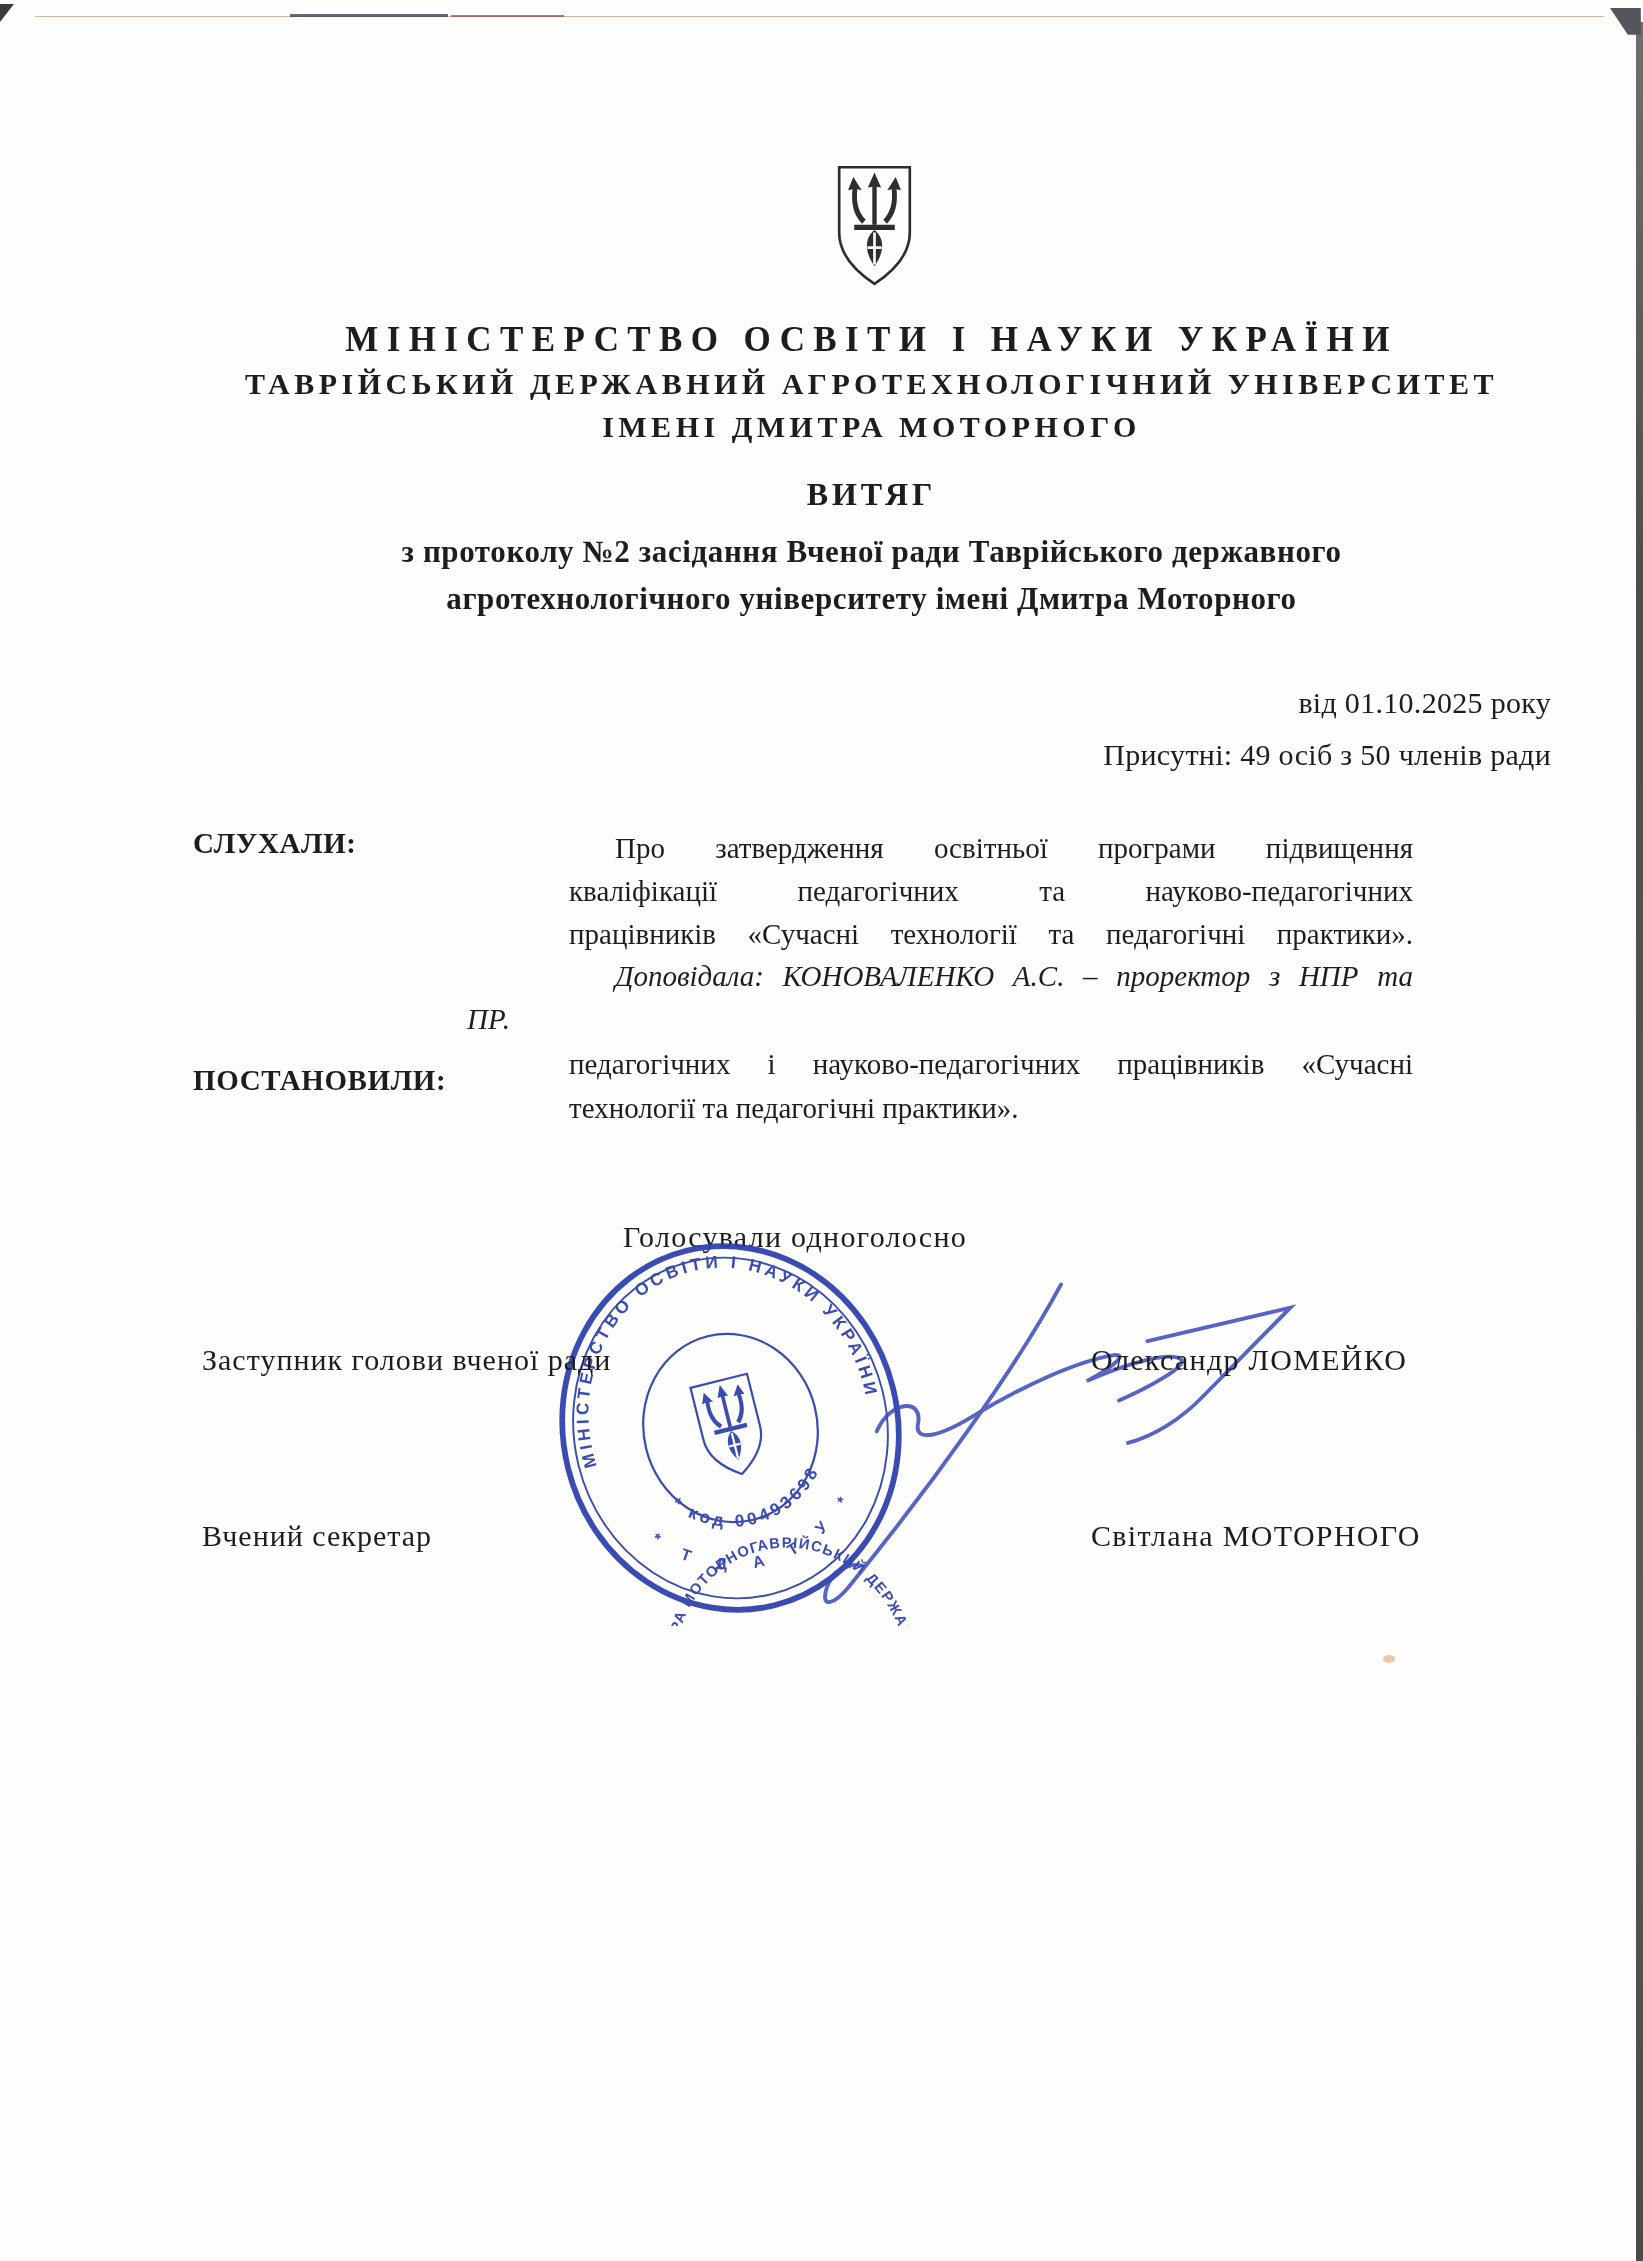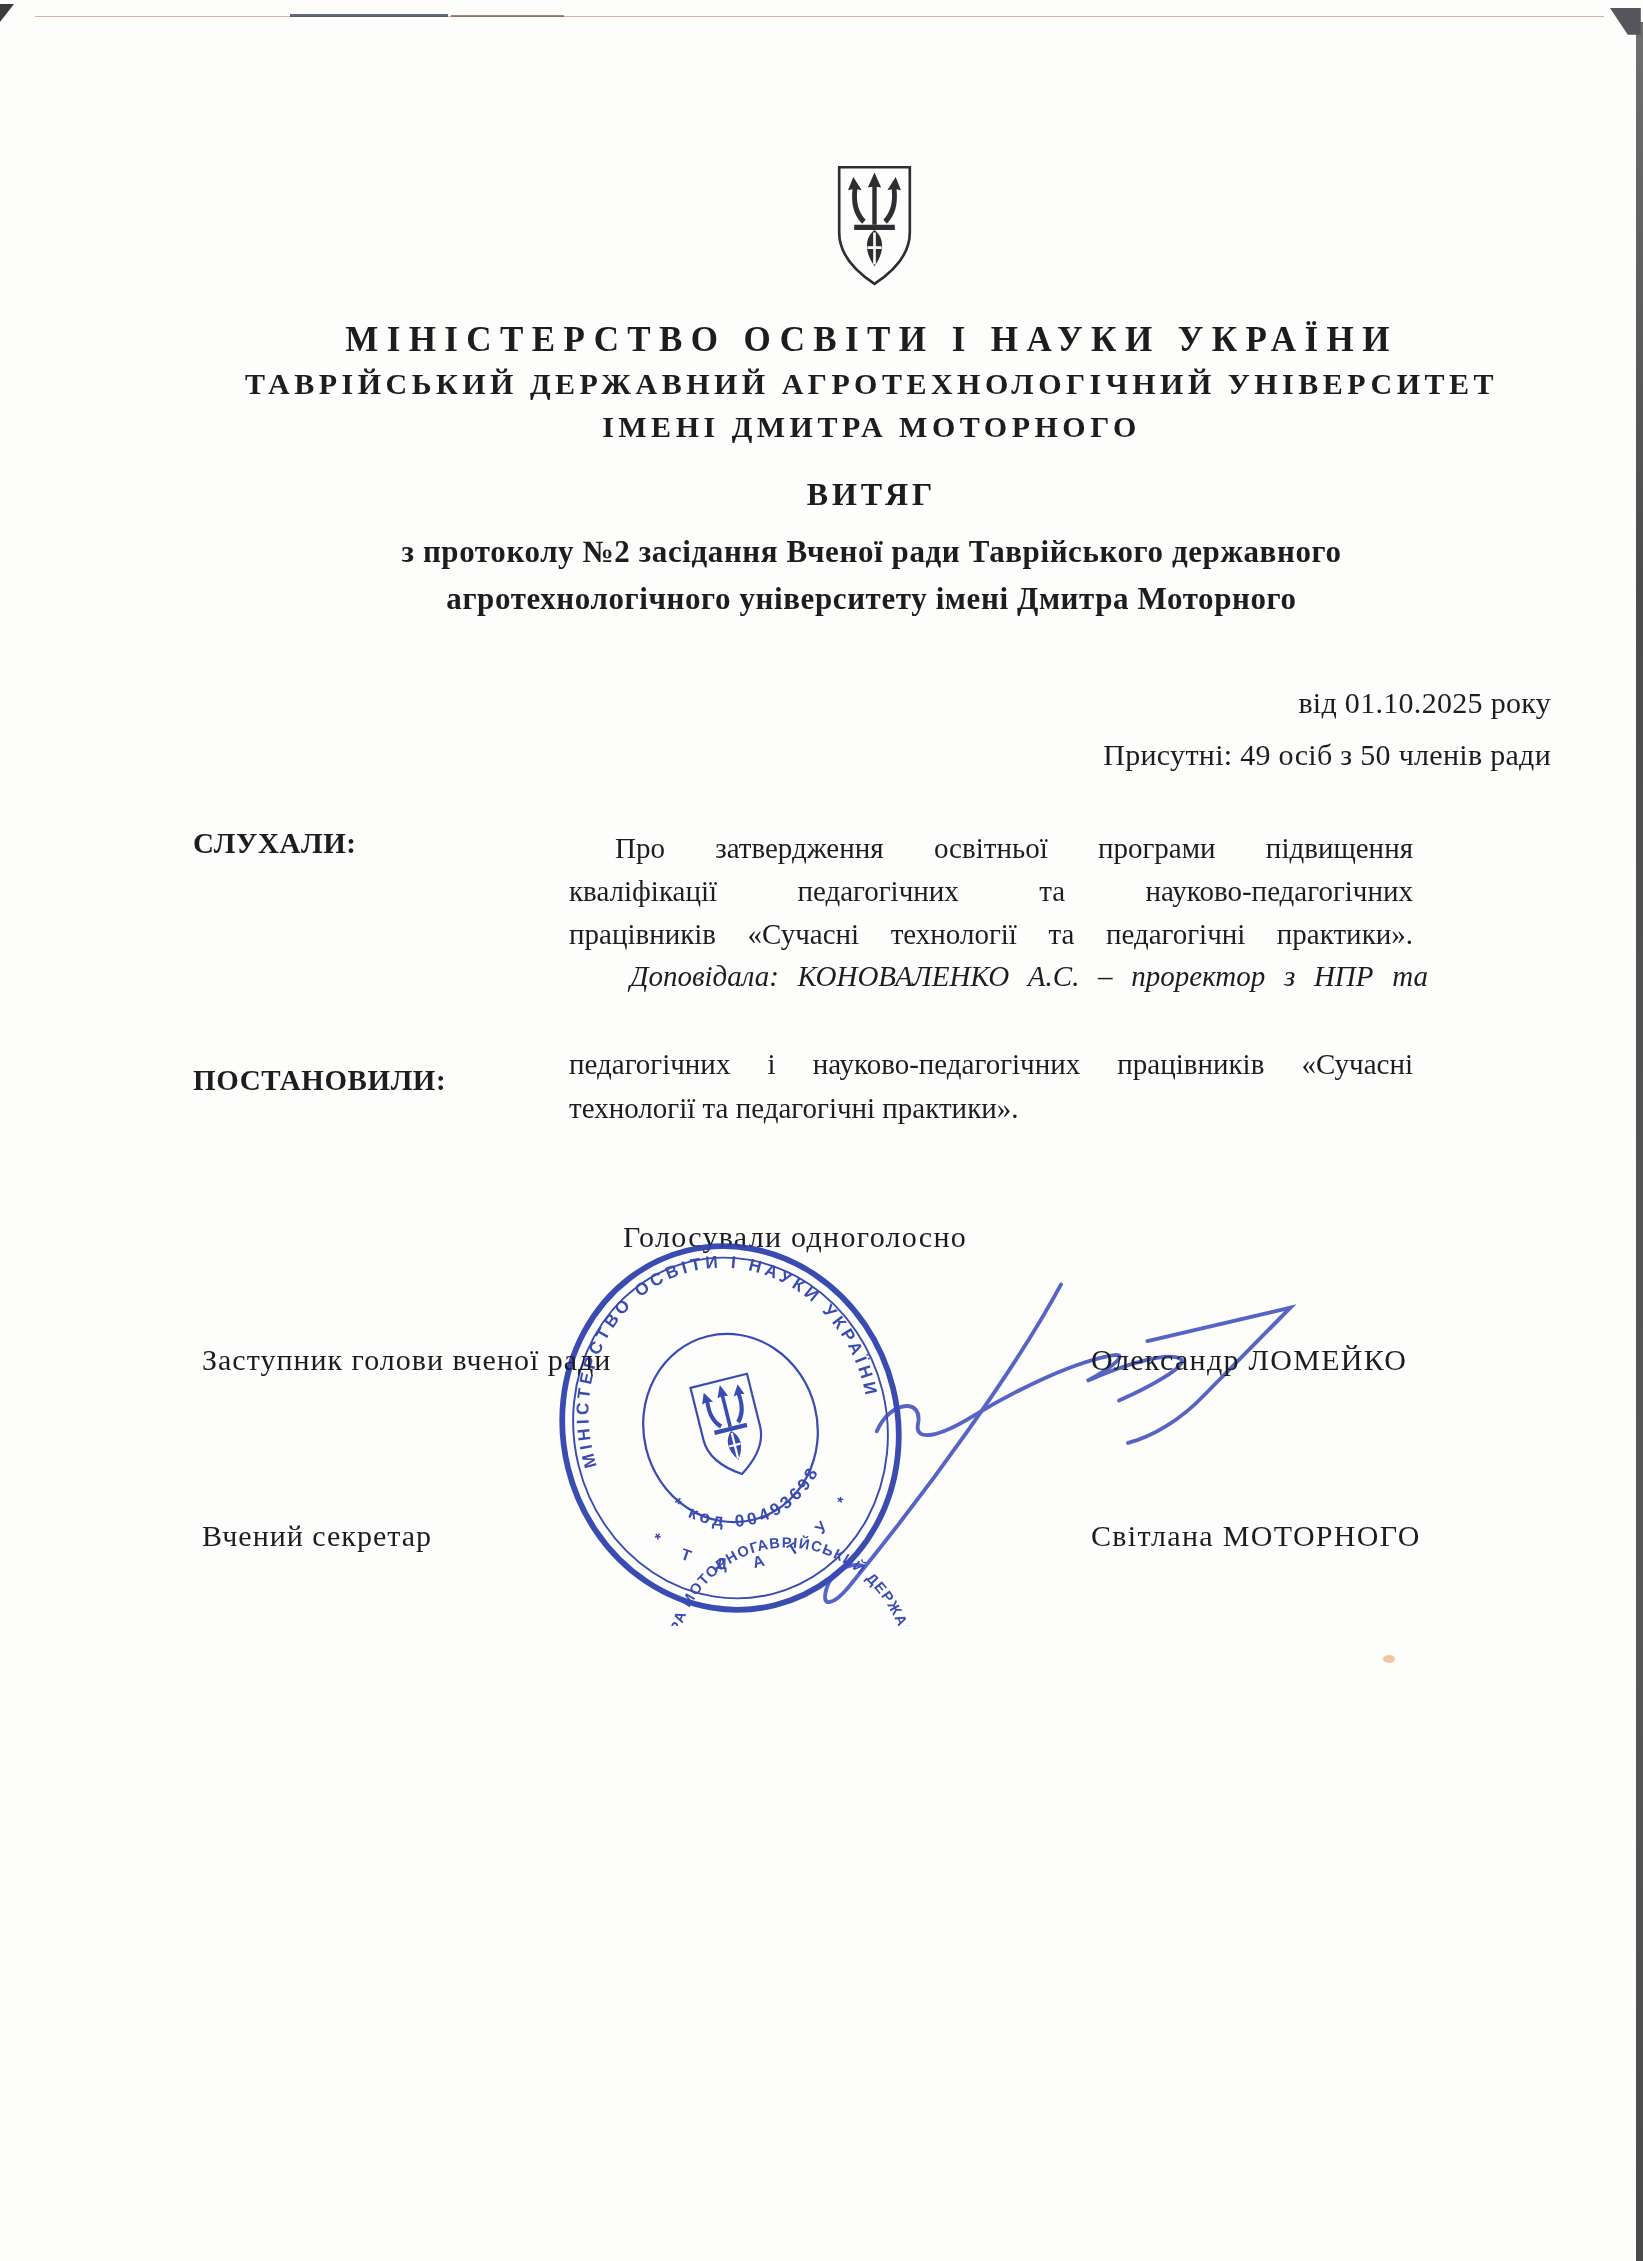--- a/index.html
+++ b/index.html
@@ -38,21 +38,21 @@
 
   .dateblock  { left: 774px; top: 677px; width: 777px; text-align: right;
                 font-size: 30px; line-height: 52px; letter-spacing: 0.3px; }
 
   .label      { font-weight: 700; font-size: 29px; letter-spacing: 0.6px; white-space: nowrap; }
   .lbl-sluhaly{ left: 193px; top: 827px; }
   .lbl-post   { left: 193px; top: 1064px; }
 
   .para       { font-size: 29px; line-height: 43px; }
   .p-sluhaly  { left: 569px; top: 827px; width: 844px; }
-  .p-reporter { left: 467px; top: 955px; width: 946px; font-style: italic; margin-left: 15px; }
+  .p-reporter { left: 467px; top: 955px; width: 946px; font-style: italic; }
   .p-post     { left: 569px; top: 1042px; width: 844px; line-height: 44px; }
   .jl         { text-align: justify; text-align-last: justify; }
   .ind        { text-indent: 46px; }
   .ind2       { text-indent: 148px; }
 
   .voting     { left: 623px; top: 1220px; font-size: 30px; letter-spacing: 1.3px; white-space: nowrap; }
 
   .sig-title  { left: 202px; font-size: 30px; letter-spacing: 1px; white-space: nowrap; }
   .sig-name   { left: 1091px; font-size: 30px; letter-spacing: 1.3px; white-space: nowrap; }
   .row1       { top: 1343px; }
@@ -107,20 +107,21 @@
 </div>
 
 <div class="abs label lbl-sluhaly">СЛУХАЛИ:</div>
 <div class="abs para p-sluhaly">
   <div class="jl ind">Про затвердження освітньої програми підвищення</div>
   <div class="jl">кваліфікації педагогічних та науково-педагогічних</div>
   <div class="jl">працівників «Сучасні технології та педагогічні практики».</div>
 </div>
 <div class="abs para p-reporter">
   <div class="jl ind2">Доповідала: КОНОВАЛЕНКО А.С. – проректор з НПР та</div>
+  <div>ПР.</div>
 </div>
 
 <div class="abs label lbl-post">ПОСТАНОВИЛИ:</div>
 <div class="abs para p-post">
   <div class="jl">педагогічних і науково-педагогічних працівників «Сучасні</div>
   <div>технології та педагогічні практики».</div>
 </div>
 
 <div class="abs voting">Голосували одноголосно</div>
 

